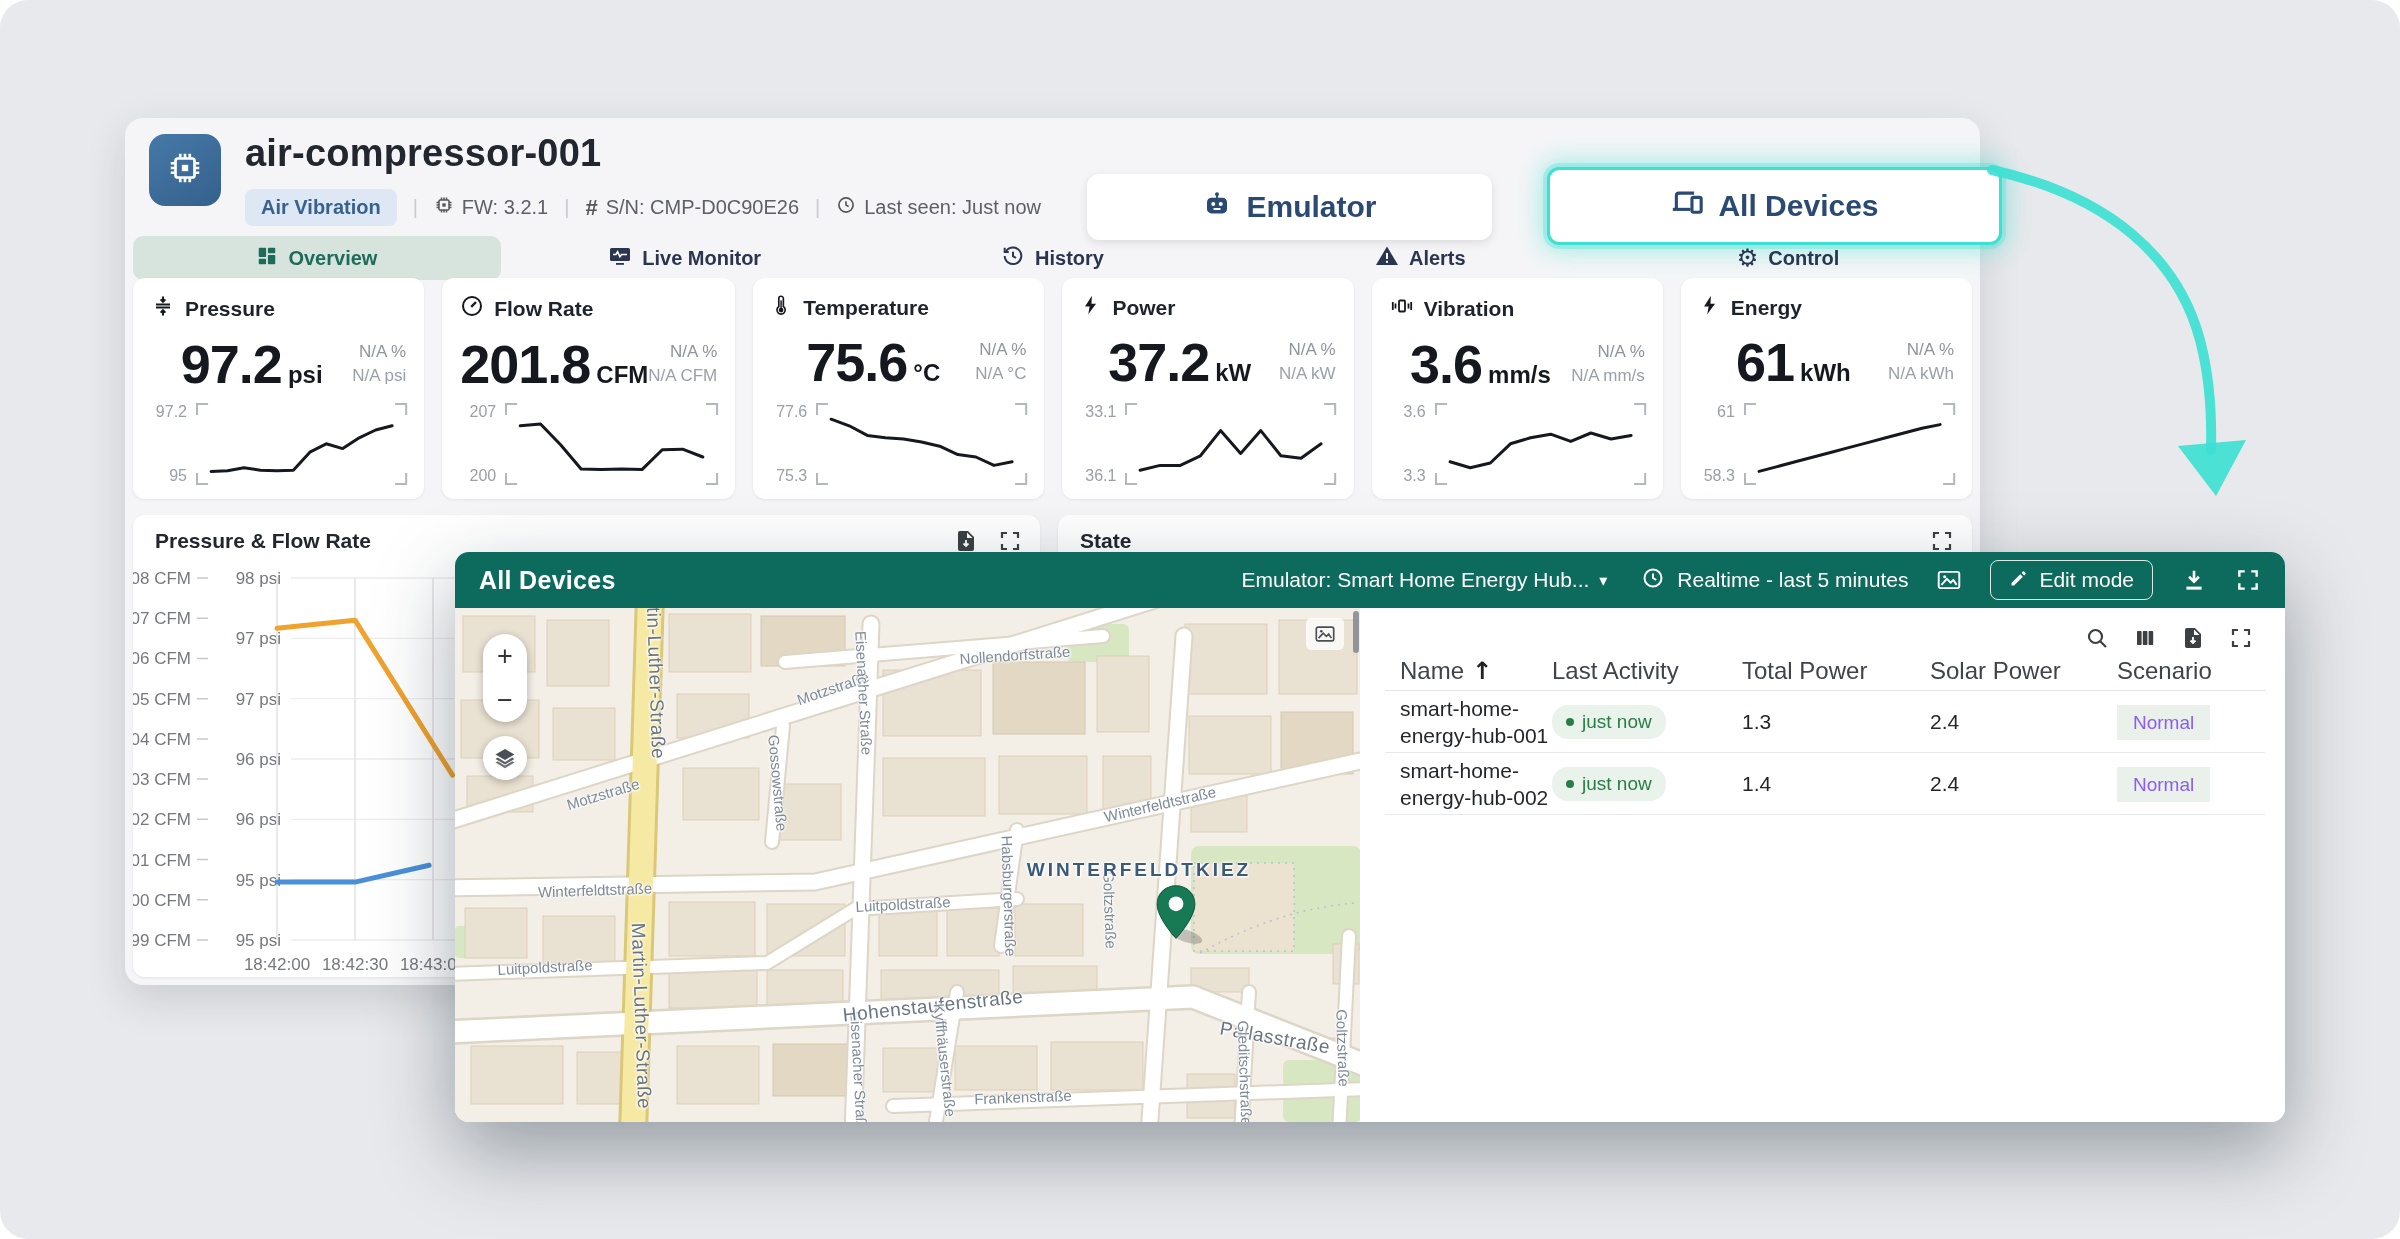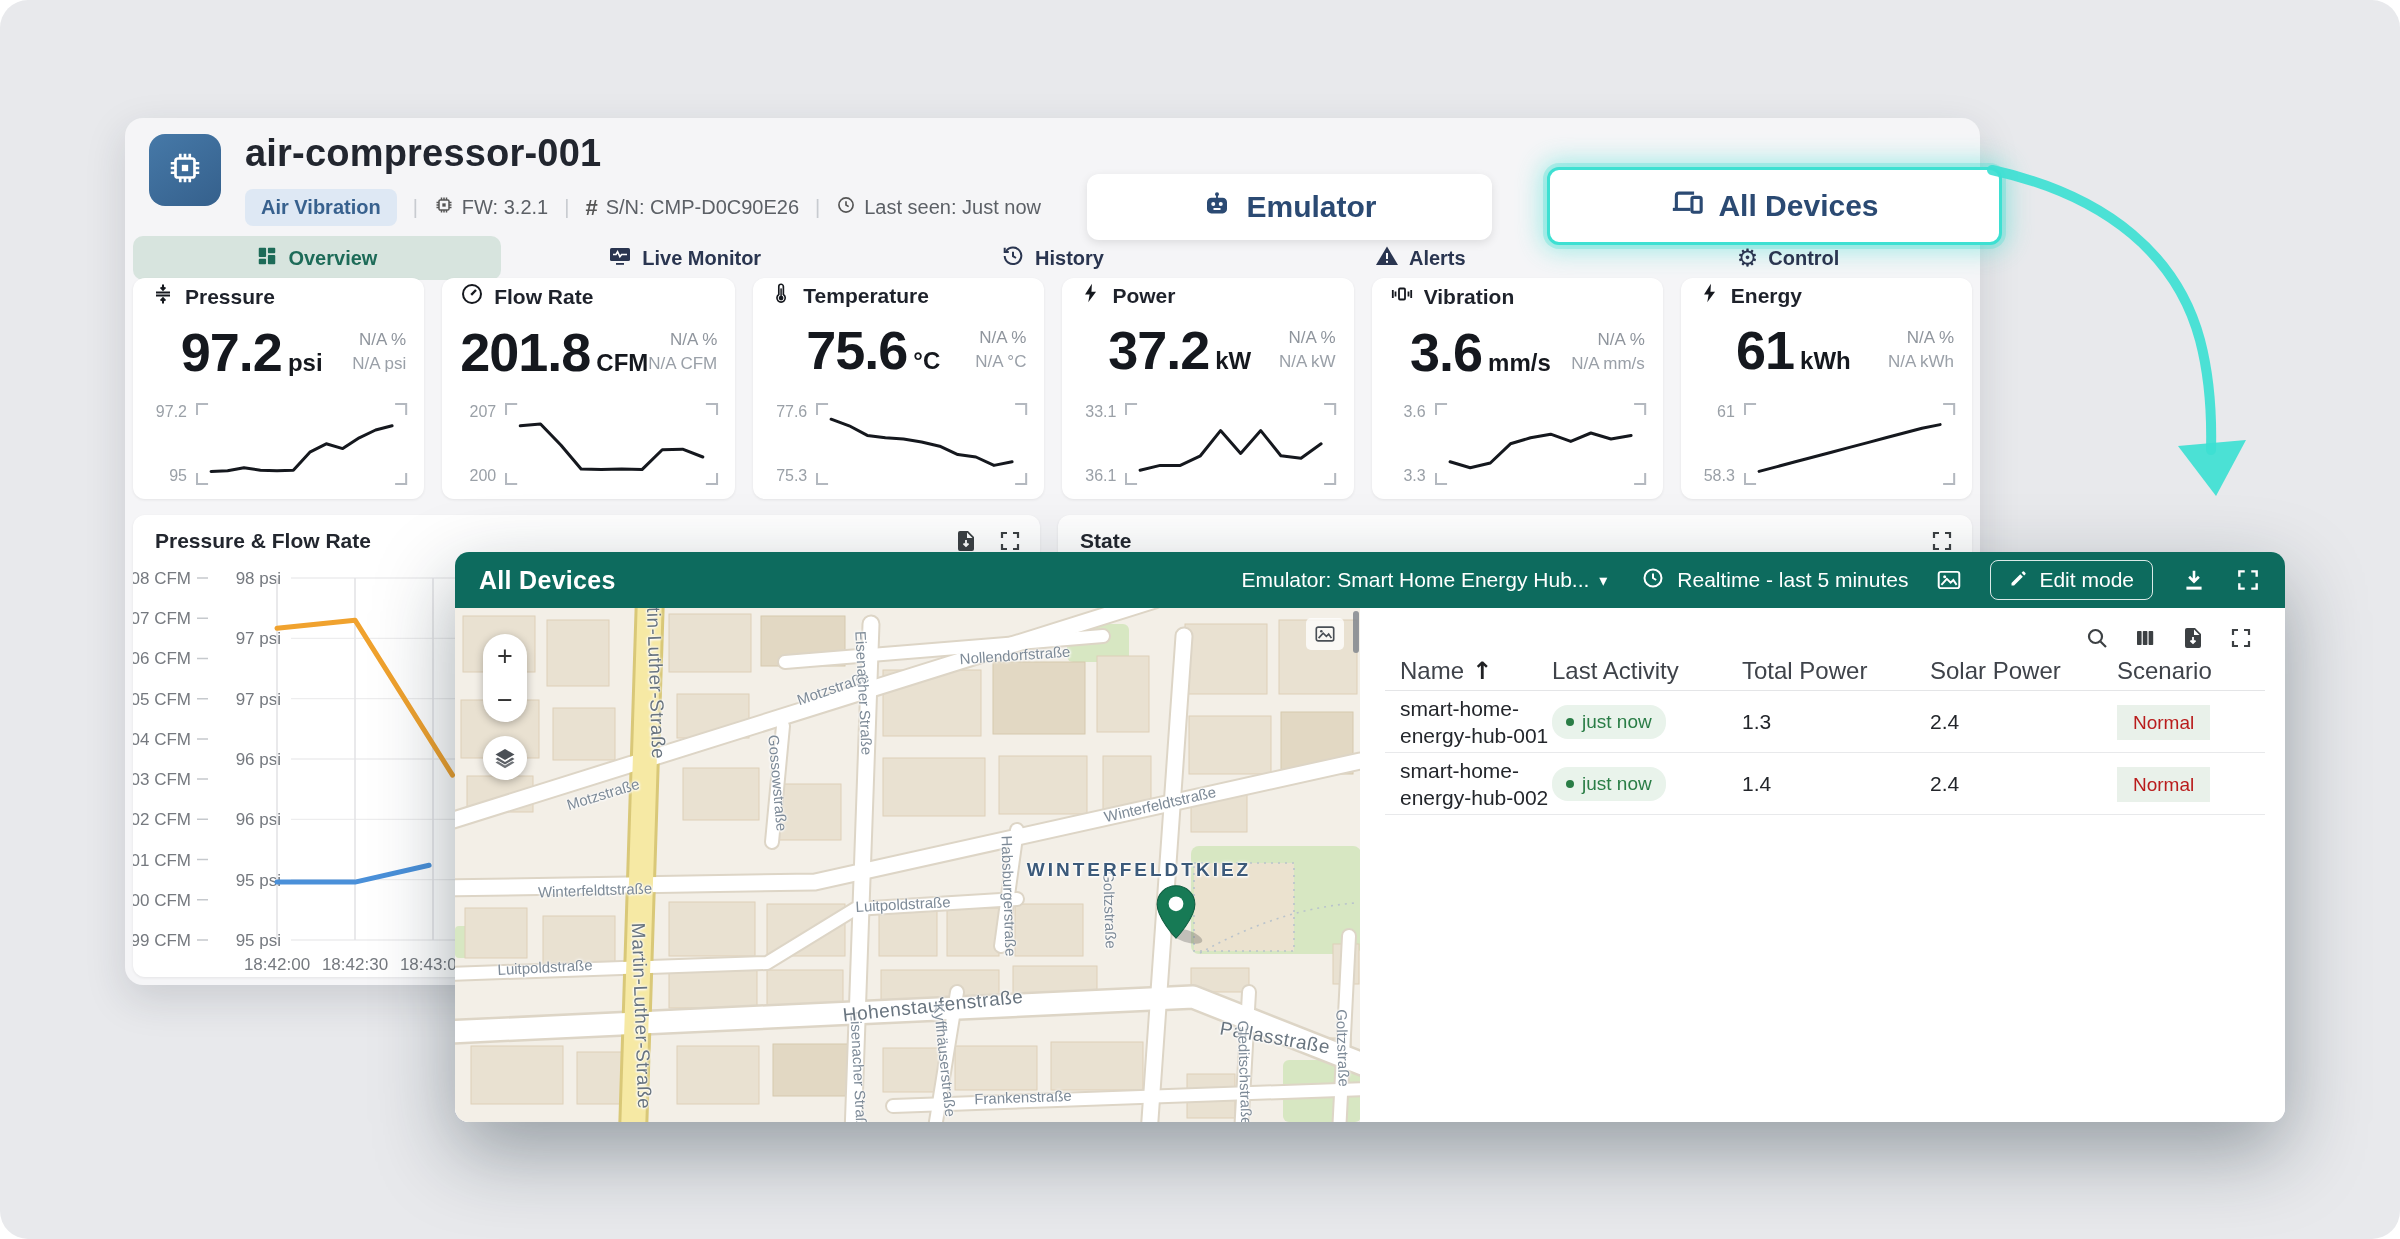--- a/index.html
+++ b/index.html
@@ -21,21 +21,21 @@
   .big-btn{position:absolute;display:flex;align-items:center;justify-content:center;gap:14px;background:#fff;border:none;border-radius:12px;font-family:Liberation Sans, sans-serif;font-size:30px;font-weight:bold;color:#2b4a73;box-shadow:0 3px 10px rgba(0,0,0,.10);cursor:pointer}
   .btn-emulator{left:938px;top:42px;width:405px;height:66px}
   .btn-alldev{left:1398px;top:35px;width:455px;height:78px;border:3px solid #3de0d2;box-shadow:0 0 0 4px rgba(61,224,210,.28),0 0 24px 6px rgba(61,224,210,.45)}
 
   .tabs{position:absolute;left:8px;right:8px;top:118px;height:44px;display:flex}
   .tab{flex:1;display:flex;align-items:center;justify-content:center;gap:10px;font-size:20px;font-weight:bold;color:#2a3550;border-radius:10px;cursor:pointer}
   .tab.active{background:#d7e4de;color:#1d6b58}
   .tab .gear-glyph{font-size:24px;line-height:1;font-family:"DejaVu Sans",sans-serif}
 
   .cards{position:absolute;left:8px;right:8px;top:160px;display:flex;gap:18px}
-  .card{flex:1;background:#fff;border-radius:12px;height:221px;box-shadow:0 1px 3px rgba(0,0,0,.07);padding:4px 18px;position:relative}
+  .card{flex:1;background:#fff;border-radius:12px;height:221px;box-shadow:0 1px 3px rgba(0,0,0,.07);padding:16px 18px;position:relative}
   .card-head{display:flex;gap:10px;align-items:center;font-size:21px;font-weight:bold;color:#1e222b}
   .card-mid{display:flex;align-items:center;margin-top:10px}
   .vwrap{flex:1;text-align:center;white-space:nowrap}
   .val{font-size:54px;font-weight:bold;color:#15181e;letter-spacing:-1px}
   .unit{font-size:24px;font-weight:bold;color:#15181e;margin-left:6px}
   .na{text-align:right;color:#8f959d;font-size:17px;line-height:1.4;white-space:nowrap}
   .na .na2{font-size:17px;color:#9aa0a8}
   .card-spark{position:absolute;left:12px;right:16px;bottom:12px;display:flex;gap:8px;height:86px}
   .spark-labels{display:flex;flex-direction:column;justify-content:space-between;font-size:16px;color:#9aa0a7;min-width:42px;text-align:right;padding:2px 0}
   svg.spark{flex:1;height:86px;width:100%}
@@ -81,21 +81,21 @@
   .tablewrap{position:absolute;left:930px;right:20px;top:0;bottom:0}
   .tbl-toolbar{position:absolute;top:18px;right:12px;display:flex;gap:24px;color:#3c4043}
   .thead{position:absolute;top:44px;left:0;right:0;height:38px;display:grid;grid-template-columns:152px 190px 188px 187px 1fr;align-items:center;padding-left:15px;color:#3f434a;font-size:24px}
   .th{display:flex;align-items:center;gap:8px;cursor:pointer}
   .sort-arrow{font-weight:bold;color:#202124;font-family:"DejaVu Sans",sans-serif}
   .tbody{position:absolute;top:82px;left:0;right:0;border-top:1px solid #e4e5e7}
   .trow{height:62px;display:grid;grid-template-columns:152px 190px 188px 187px 1fr;align-items:center;padding-left:15px;border-bottom:1px solid #e8e9eb;font-size:21px;color:#23262b;cursor:pointer}
   .name-cell{width:150px;line-height:27px;padding:4px 0}
   .pill-now{display:inline-flex;align-items:center;gap:8px;background:#e9f3eb;color:#2a7d46;border-radius:16px;padding:6px 14px;font-size:19px;justify-self:start}
   .pill-now .dot{width:8px;height:8px;border-radius:50%;background:#2a7d46}
-  .pill-normal{background:#e9f1ea;color:#b91c1c;border-radius:0;padding:7px 16px;font-size:19px;justify-self:start}
+  .pill-normal{background:#e9f1ea;color:#8b5cf6;border-radius:0;padding:7px 16px;font-size:19px;justify-self:start}
 
   .arrow-overlay{position:absolute;inset:0;z-index:8;pointer-events:none}
 
   
   .roadc{stroke:#ddd5c6;fill:none;stroke-linecap:round;stroke-linejoin:round}
   .roadf{stroke:#ffffff;fill:none;stroke-linecap:round;stroke-linejoin:round}
   .ylc{stroke:#d9c878;fill:none;stroke-linecap:round}
   .ylf{stroke:#f6e9a4;fill:none;stroke-linecap:round}
   .b{fill:#e9e1d1;stroke:#decfb7;stroke-width:1}
   .b2{fill:#e2d8c3;stroke:#d6c9ae;stroke-width:1}

